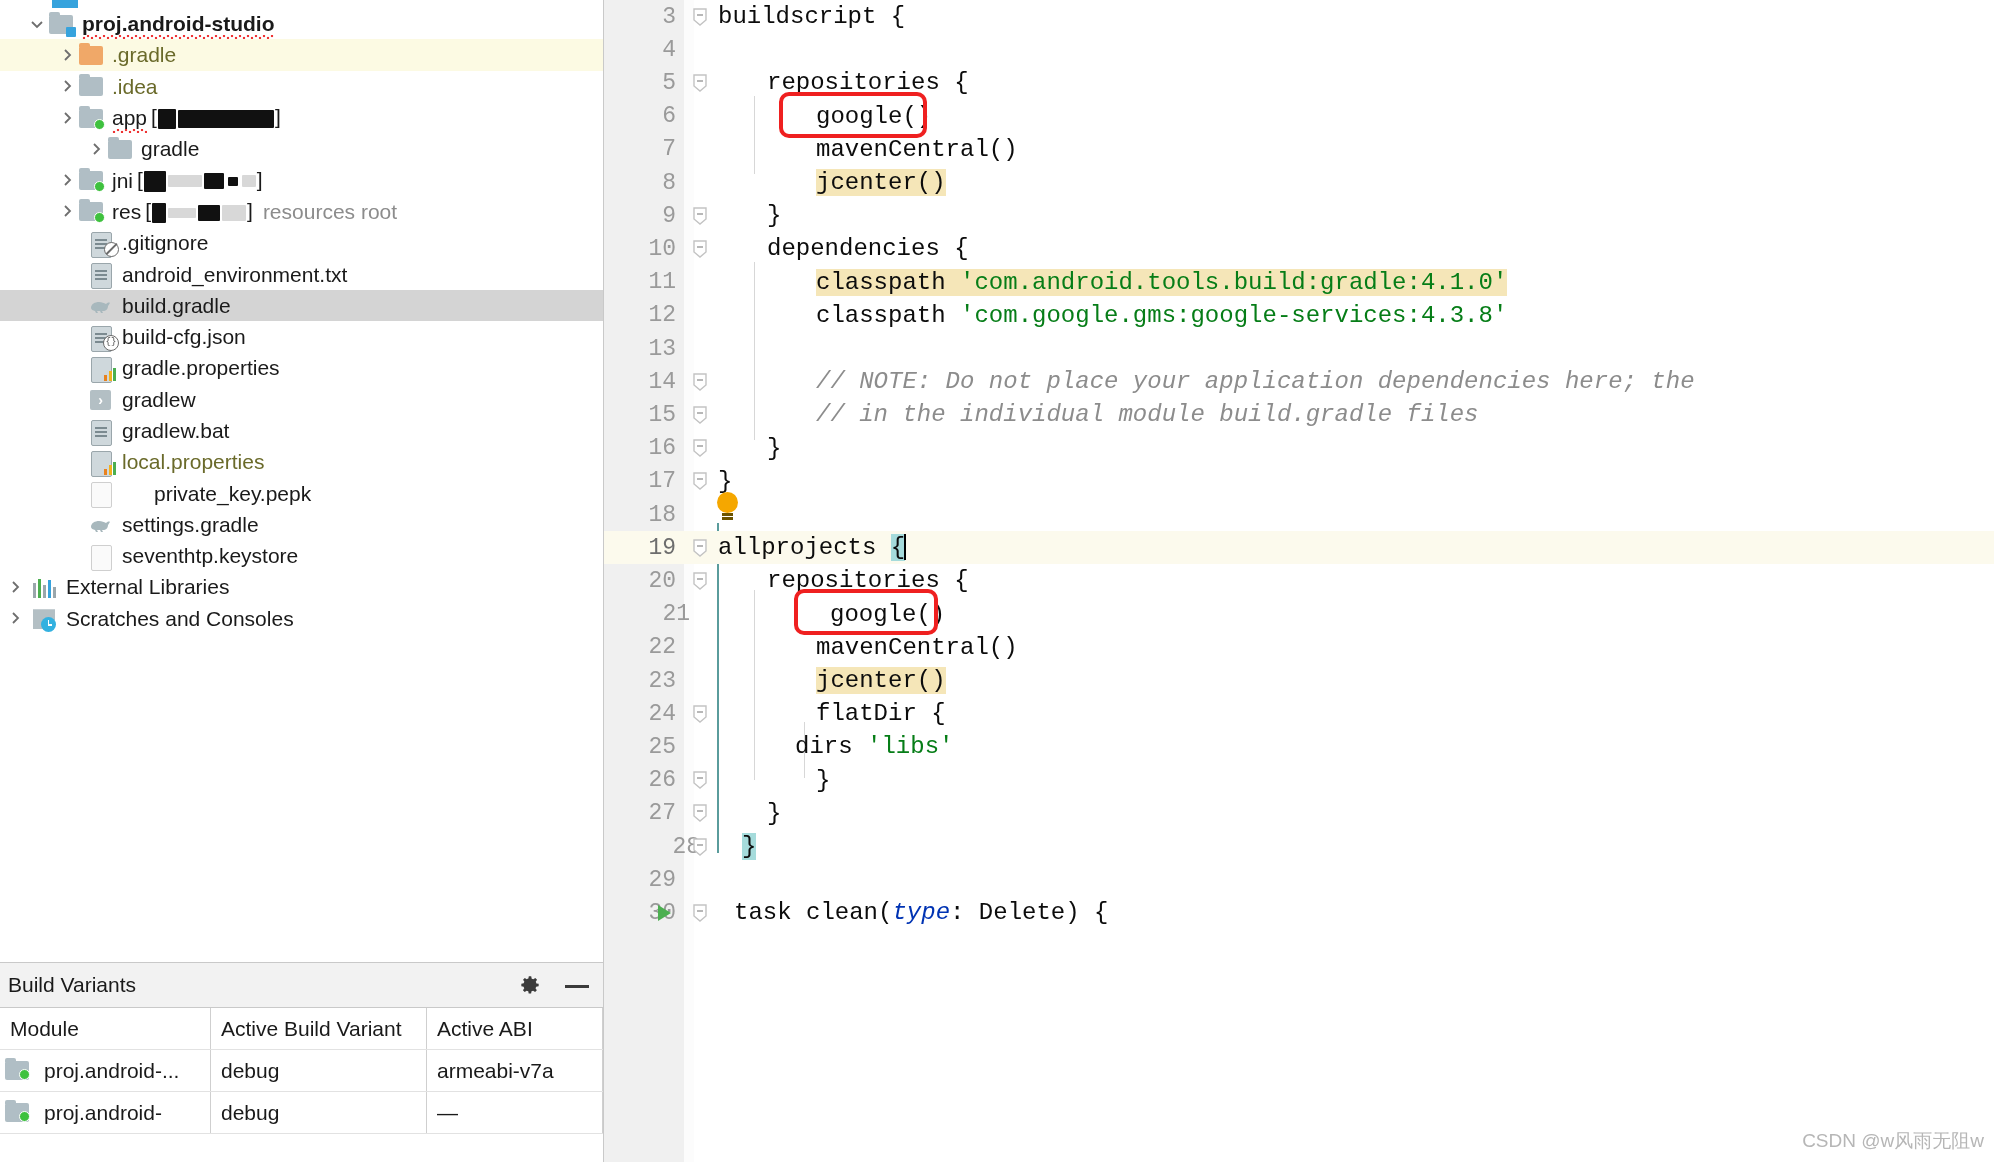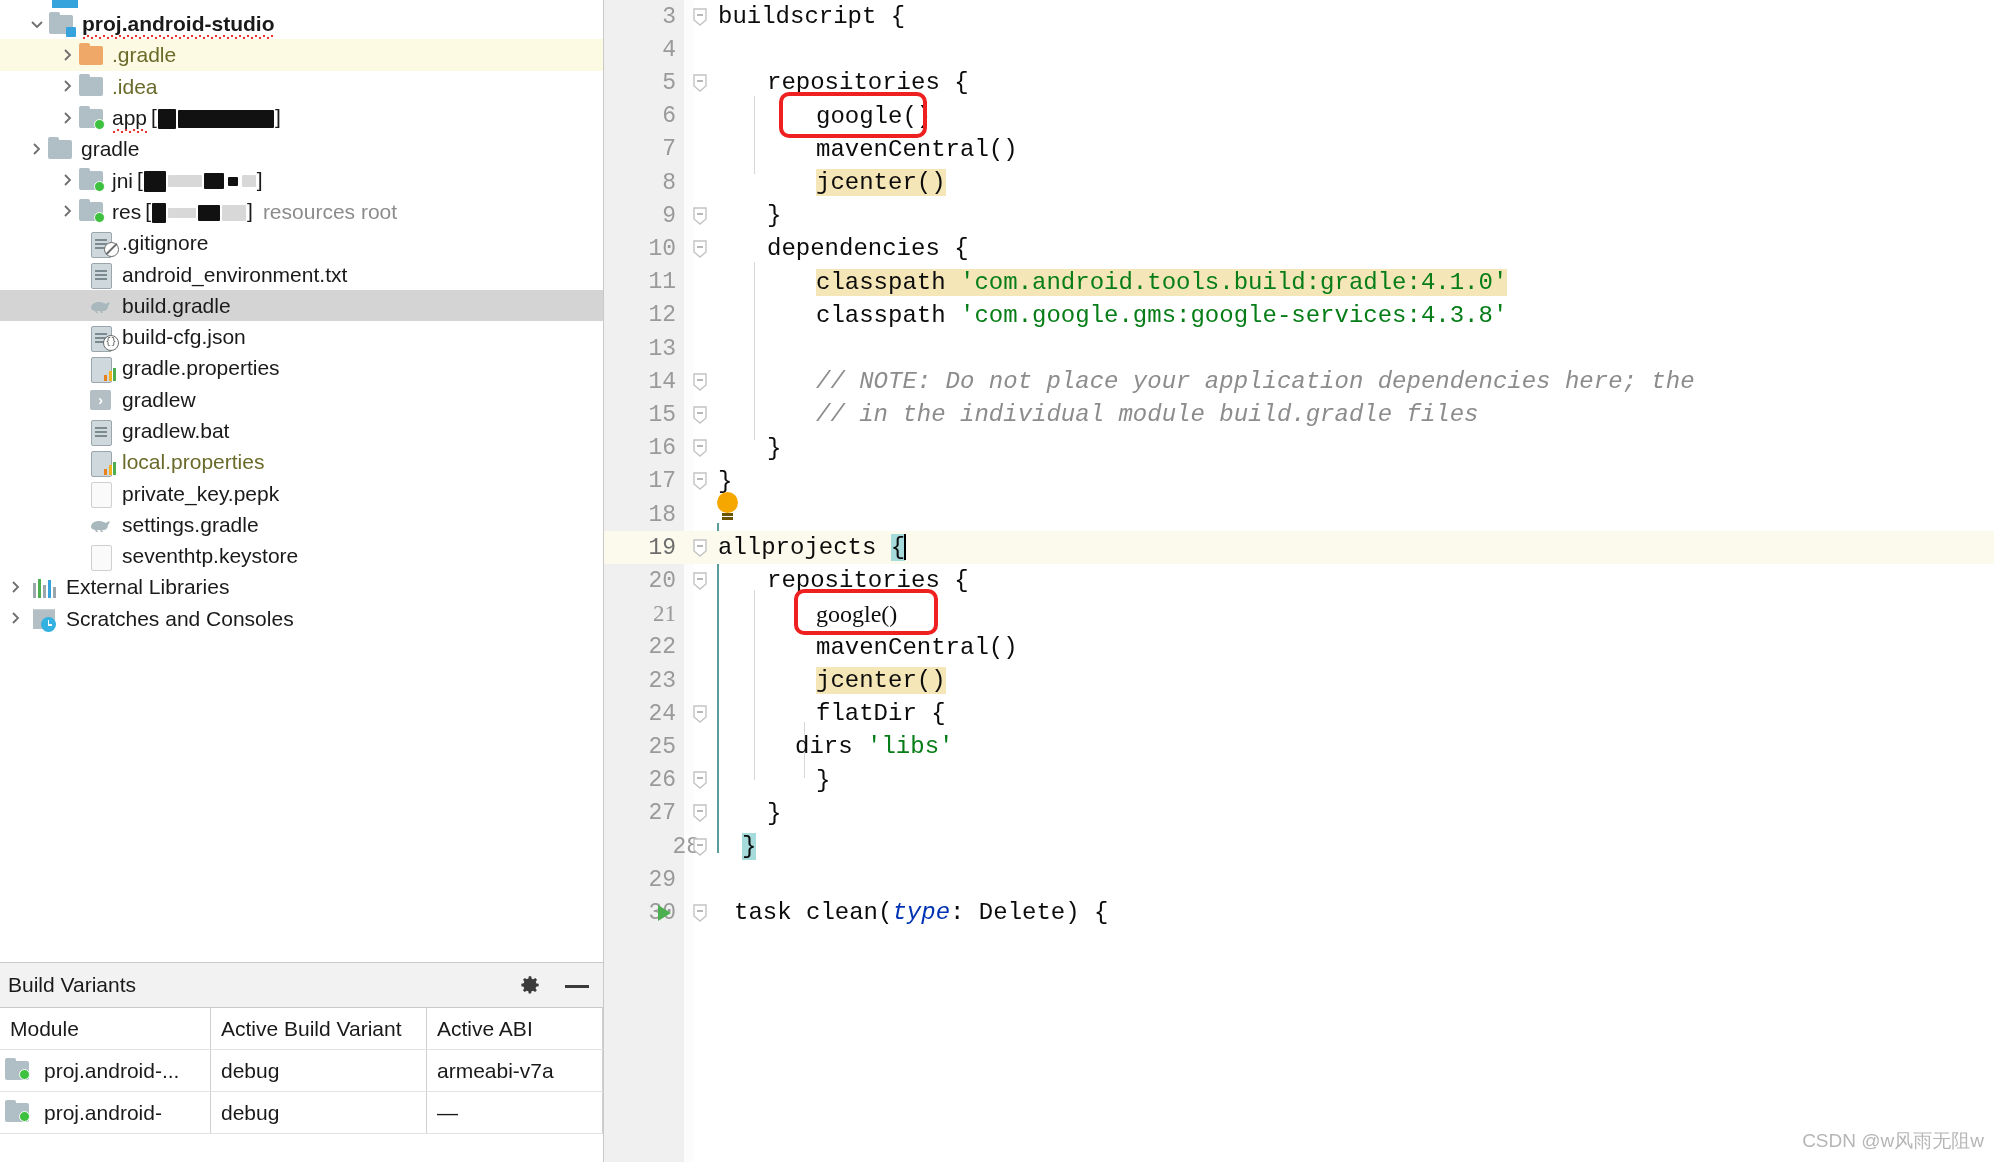--- a/index.html
+++ b/index.html
@@ -350,21 +350,21 @@
         <span class="ico">
             <span class="folder"></span>
             <span class="dot-green"></span>
           </span>
         <span class="lbl redsquig">app</span>
         <span class="lbl" style="margin-left:4px;">
           [<span class="redact" style="width:18px;height:20px;"></span><span class="redact" style="width:96px;height:18px;"></span>]
         </span>
       </div>
 
-      <div class="row" style="padding-left:25px;align-items:center;">
+      <div class="row" style="padding-left:85px;align-items:center;">
         <span class="arrow">
           <svg width="16" height="16" viewBox="0 0 16 16">
               <path d="M6 3l5 5-5 5" fill="none" stroke="#6e6e6e" stroke-width="1.8"></path>
             </svg>
         </span>
         <span class="ico">
             <span class="folder"></span>
           </span>
         <span class="lbl">gradle</span>
       </div>
@@ -473,21 +473,21 @@
             <span class="file sheet"></span>
             <span class="badge-bars">
               <i></i>
               <i></i>
               <i></i>
             </span>
           </span>
         <span class="lbl olive">local.properties</span>
       </div>
 
-      <div class="row" style="padding-left:88px;">
+      <div class="row" style="padding-left:88px;gap:32px;">
         <span class="ico">
             <span class="file plain"></span>
           </span>
         <span class="lbl">private_key.pepk</span>
       </div>
 
       <div class="row" style="padding-left:88px;">
         <span class="ico">
           <svg class="gradle-elephant" viewBox="0 0 24 16">
               <path d="M2 10c0-4 4-6 8-6 3 0 5 1 7 2 1-1 3-2 4-1-1 1-1 2-2 3 0 3-2 5-5 5h-1l1 2h-2l-1-2H8l1 2H7l-1-2c-2-.4-4-1.4-4-3z" fill="#a8b8bd"></path>
@@ -638,21 +638,21 @@
             </svg></span><span class="codetext" style="margin-left: 34px;"><span class="k">}</span></span></div>
         <div class="crow" style="top: 498px; position: absolute; left: 0px; right: 0px;"><span class="num">18</span><span class="codetext" style="margin-left: 34px;"></span></div>
         <div class="crow cur" style="top: 531.2px; position: absolute; left: 0px; right: 0px;"><span class="num">19</span><span class="fold"><svg width="16" height="18" viewBox="0 0 16 18">
               <path d="M2 1h12v11l-6 5-6-5z" fill="#fff" stroke="#c3c3c3" stroke-width="1.4"></path>
               <path d="M5 7h6" stroke="#9a9a9a" stroke-width="1.4"></path>
             </svg></span><span class="codetext" style="margin-left: 34px;"><span class="k">allprojects </span><span class="k caret-sel">{</span><span class="caret"></span></span></div>
         <div class="crow" style="top: 564.4px; position: absolute; left: 0px; right: 0px;"><span class="num">20</span><span class="fold"><svg width="16" height="18" viewBox="0 0 16 18">
               <path d="M2 1h12v11l-6 5-6-5z" fill="#fff" stroke="#c3c3c3" stroke-width="1.4"></path>
               <path d="M5 7h6" stroke="#9a9a9a" stroke-width="1.4"></path>
             </svg></span><span class="codetext" style="margin-left: 83px;"><span class="k">repositories {</span></span></div>
-        <div class="crow" style="top: 597.6px; position: absolute; left: 0px; right: 0px; font-family: Liberation Serif, serif;"><span class="num">21</span><span class="codetext" style="margin-left: 132px;"><span class="k">google()</span></span></div>
+        <div class="crow" style="top: 597.6px; position: absolute; left: 14px; right: 0px;"><span class="num">21</span><span class="codetext" style="margin-left: 132px;"><span class="k">google()</span></span></div>
         <div class="crow" style="top: 630.8px; position: absolute; left: 0px; right: 0px;"><span class="num">22</span><span class="codetext" style="margin-left: 132px;"><span class="k">mavenCentral()</span></span></div>
         <div class="crow" style="top: 664px; position: absolute; left: 0px; right: 0px;"><span class="num">23</span><span class="codetext" style="margin-left: 132px;"><span class="k hl-y">jcenter()</span></span></div>
         <div class="crow" style="top: 697.2px; position: absolute; left: 0px; right: 0px;"><span class="num">24</span><span class="fold"><svg width="16" height="18" viewBox="0 0 16 18">
               <path d="M2 1h12v11l-6 5-6-5z" fill="#fff" stroke="#c3c3c3" stroke-width="1.4"></path>
               <path d="M5 7h6" stroke="#9a9a9a" stroke-width="1.4"></path>
             </svg></span><span class="codetext" style="margin-left: 132px;"><span class="k">flatDir {</span></span></div>
         <div class="crow" style="top: 730.4px; position: absolute; left: 0px; right: 0px;"><span class="num">25</span><span class="codetext" style="margin-left: 111px;"><span class="k">dirs </span><span class="str">'libs'</span></span></div>
         <div class="crow" style="top: 763.6px; position: absolute; left: 0px; right: 0px;"><span class="num">26</span><span class="fold"><svg width="16" height="18" viewBox="0 0 16 18">
               <path d="M2 1h12v11l-6 5-6-5z" fill="#fff" stroke="#c3c3c3" stroke-width="1.4"></path>
               <path d="M5 7h6" stroke="#9a9a9a" stroke-width="1.4"></path>

